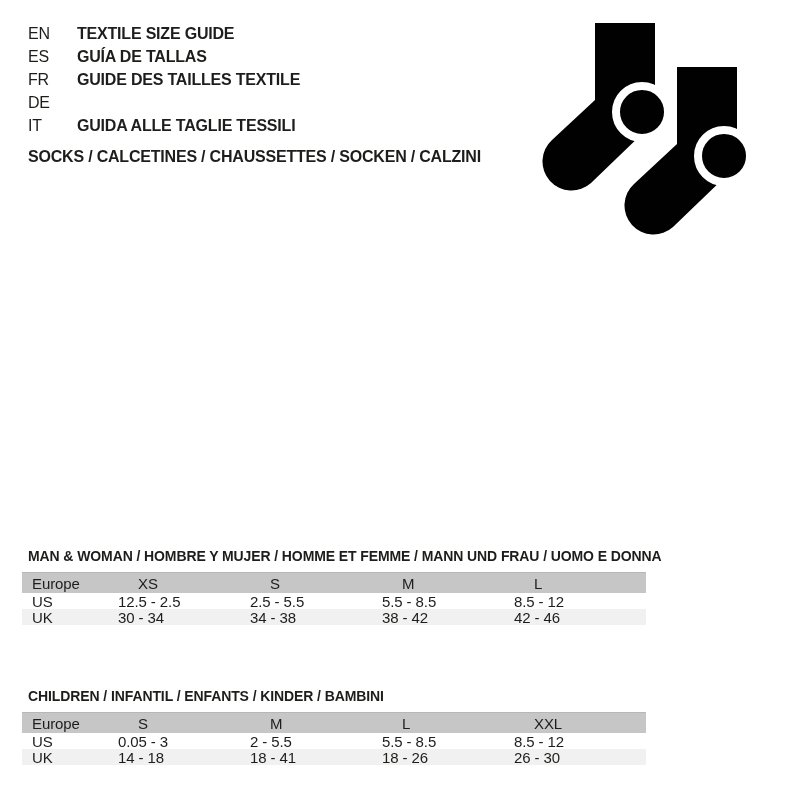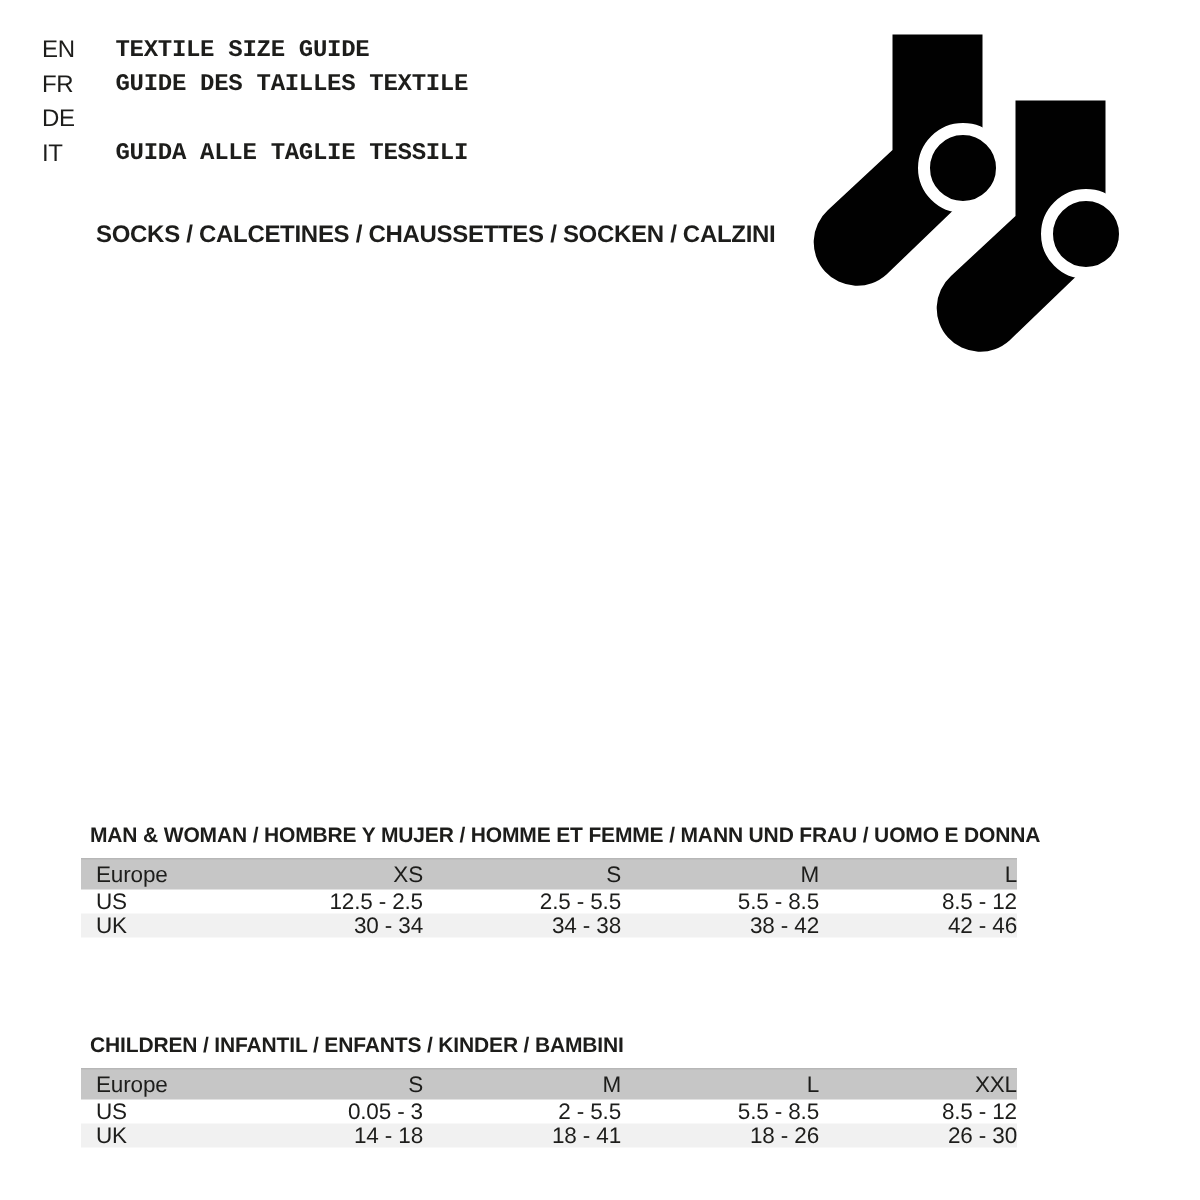--- a/index.html
+++ b/index.html
@@ -16,32 +16,32 @@
     background:var(--page-bg);
     position:relative;
     overflow:hidden;
     font-family:"Liberation Sans",sans-serif;
     color:var(--text-color);
   }
   
   .lang-list{position:absolute;left:28px;top:22px;}
   .lang-row{display:flex;height:23px;line-height:23px;}
   .lang-code{width:49px;font-size:16px;font-weight:normal;letter-spacing:-0.2px;}
-  .lang-label{font-size:16px;font-weight:bold;letter-spacing:-0.2px;white-space:nowrap;font-family:Liberation Mono, monospace;}
+  .lang-label{font-size:16px;font-weight:bold;letter-spacing:-0.2px;white-space:nowrap;}
   .category-line{
     position:absolute;left:28px;top:148px;
-    font-size:16px;font-weight:bold;letter-spacing:-0.2px;white-space:nowrap;margin-left:36px;
+    font-size:16px;font-weight:bold;letter-spacing:-0.2px;white-space:nowrap;
   }
   
   .socks{position:absolute;left:537px;top:13px;}
   .sock-body{fill:var(--icon-color);}
   .halo{stroke:#ffffff;stroke-width:10px;paint-order:stroke;stroke-linejoin:round;}
   .sock-heel{fill:var(--icon-color);stroke:#ffffff;stroke-width:8px;}
   
-  .table-block{position:absolute;left:22px;width:624px;margin-left:32px;}
+  .table-block{position:absolute;left:22px;width:624px;}
   .table-block.man-woman{top:549px;}
   .table-block.children{top:689px;}
   .table-title{
     font-size:14px;font-weight:bold;line-height:14px;
     margin:0 0 9px 6px;white-space:nowrap;letter-spacing:-0.1px;
   }
   .sg-table{width:624px;}
   .sg-row{
     display:grid;
     grid-template-columns:96px 1fr 1fr 1fr 1fr;
@@ -50,30 +50,34 @@
     font-size:15px;
     letter-spacing:-0.1px;
   }
   .sg-row.sg-head{
     height:21px;
     background:var(--table-header-bg);
     border-top:1px solid #b7b7b7;
     gap:20px;
   }
   .sg-row.sg-alt{background:var(--table-alt-row-bg);}
-  .sg-cell{text-align:right;white-space:nowrap;}
+  .sg-cell{text-align:left;white-space:nowrap;}
   .sg-cell.sg-label{text-align:left;padding-left:10px;}
 </style>
 </head>
 <body>
 
 <div class="lang-list">
   <div class="lang-row">
     <span class="lang-code">EN</span>
     <span class="lang-label">TEXTILE SIZE GUIDE</span>
+  </div>
+  <div class="lang-row">
+    <span class="lang-code">ES</span>
+    <span class="lang-label">GUÍA DE TALLAS</span>
   </div>
   <div class="lang-row">
     <span class="lang-code">FR</span>
     <span class="lang-label">GUIDE DES TAILLES TEXTILE</span>
   </div>
   <div class="lang-row">
     <span class="lang-code">DE</span>
   </div>
   <div class="lang-row">
     <span class="lang-code">IT</span>

